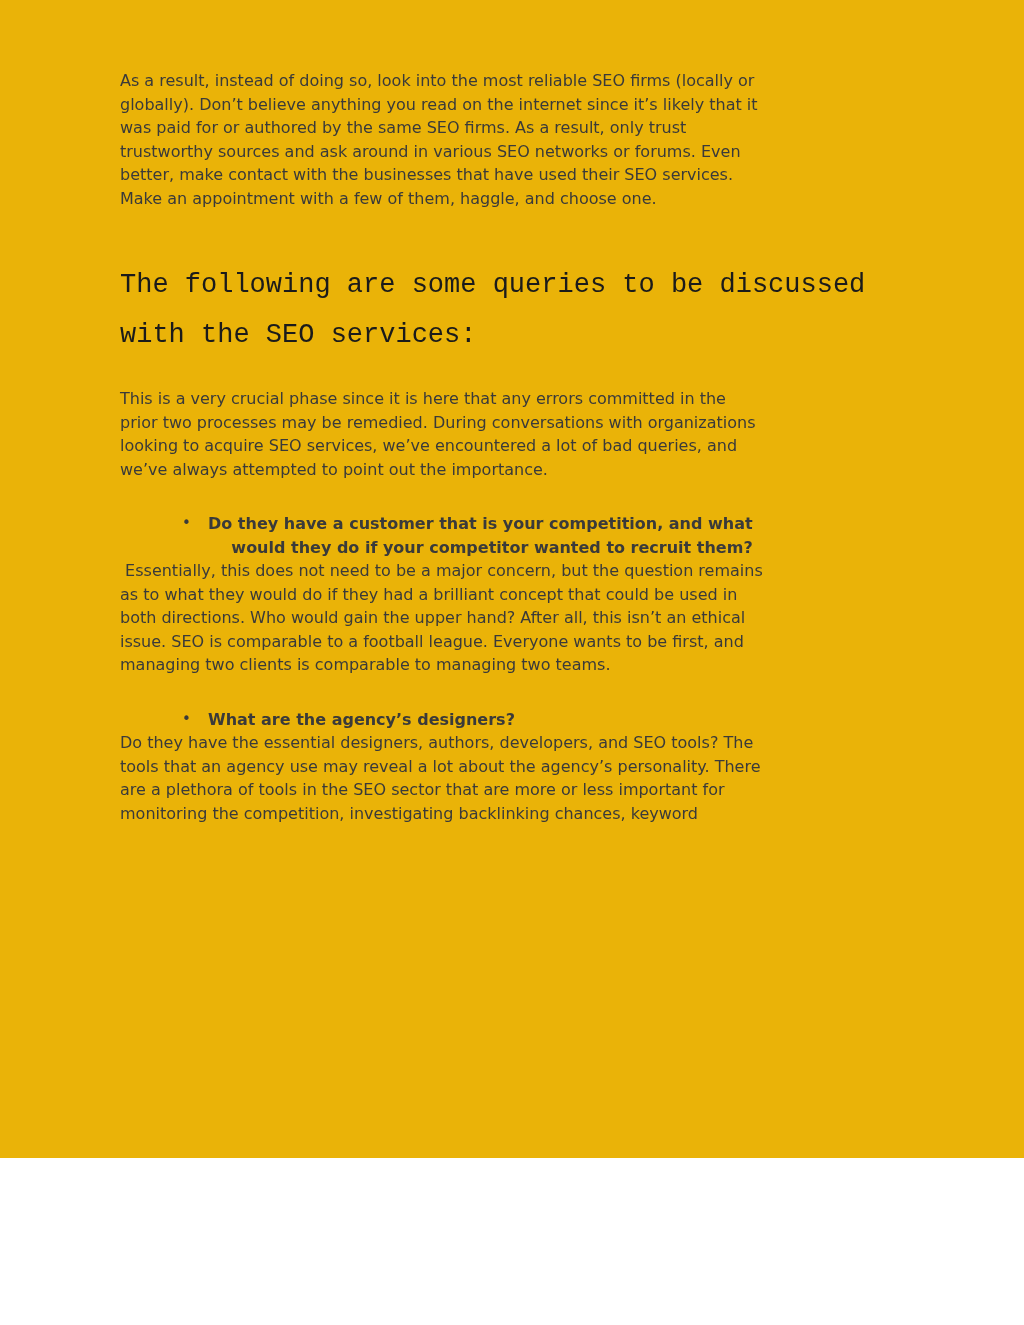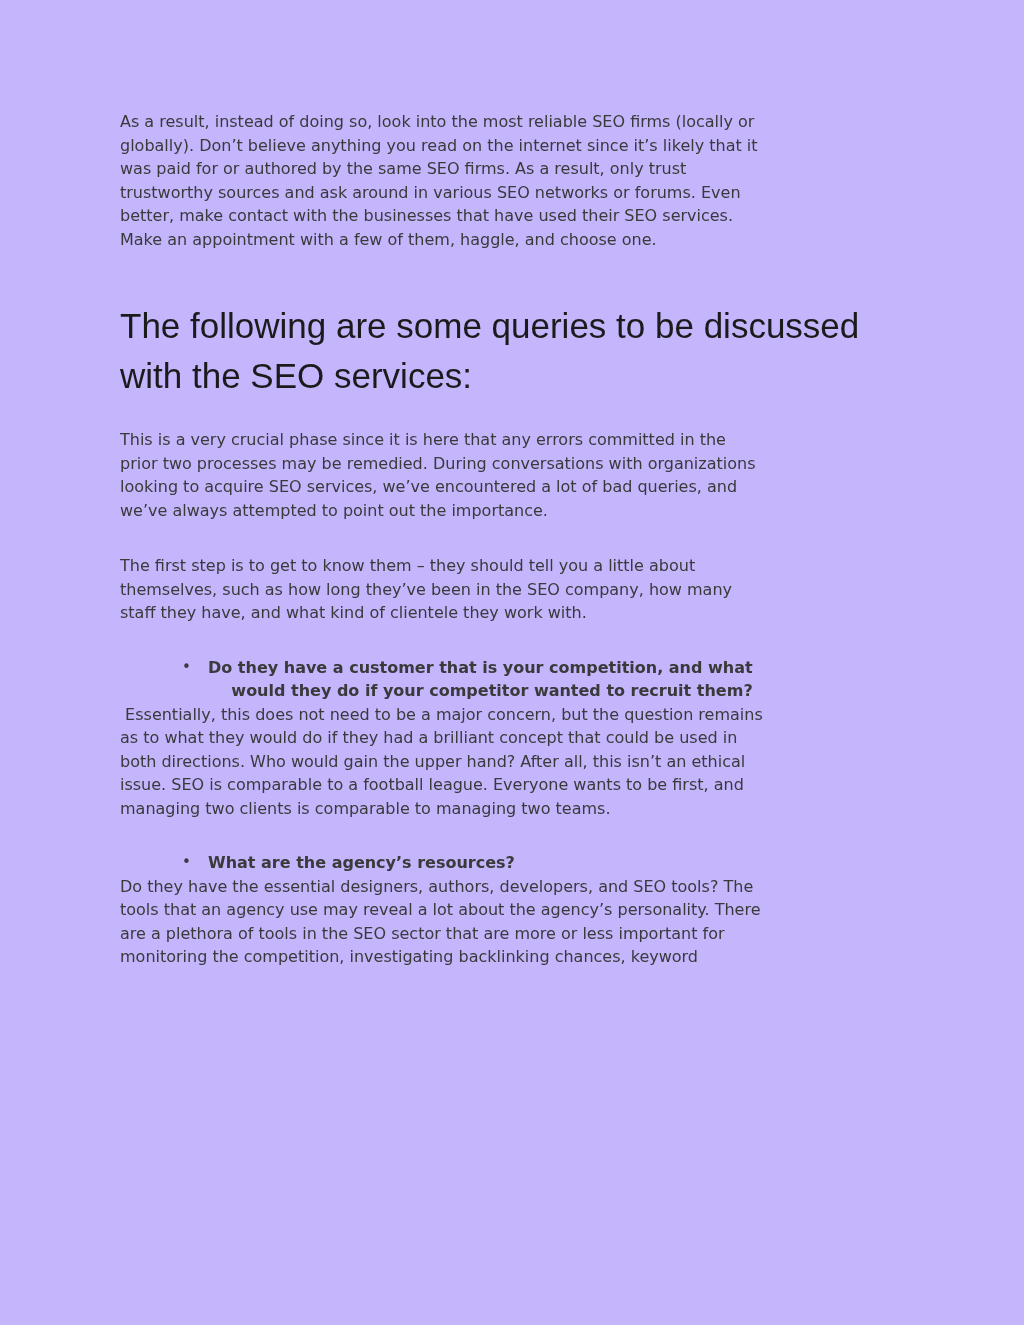--- a/index.html
+++ b/index.html
@@ -3,37 +3,37 @@
 <meta charset="utf-8">
 <style>
   html, body {
     margin: 0;
     padding: 0;
     background: #ffffff;
   }
   .page {
     position: relative;
     width: 1024px;
-    height: 1325px;
-    background: #c4b5fd;
+    height: 1158px;
+    background: #eab308;
     box-sizing: border-box;
-    padding: 110px 120px 0 120px;
+    padding: 69px 120px 0 120px;
     overflow: hidden;
   }
   .body-text {
     font-family: "DejaVu Sans", sans-serif;
     font-size: 16px;
     line-height: 23.5px;
     color: #3a3a3a;
     white-space: pre-wrap;
     margin: 0;
   }
   .section-heading {
-    font-family: Liberation Sans, sans-serif;
-    font-size: 35px;
+    font-family: Liberation Mono, monospace;
+    font-size: 27px;
     font-weight: 400;
     line-height: 50px;
     color: #1b1b1b;
     white-space: pre-wrap;
     margin: 50px 0 0 0;
   }
   .gap-after-heading { margin-top: 27px; }
   .gap            { margin-top: 32px; }
   .gap-bullet     { margin-top: 31px; }
   .bullet-item {
@@ -72,41 +72,38 @@
 Make an appointment with a few of them, haggle, and choose one.</p>
 
   <h1 class="section-heading">The following are some queries to be discussed
 with the SEO services:</h1>
 
   <p class="body-text gap-after-heading">This is a very crucial phase since it is here that any errors committed in the
 prior two processes may be remedied. During conversations with organizations
 looking to acquire SEO services, we’ve encountered a lot of bad queries, and
 we’ve always attempted to point out the importance.</p>
 
-  <p class="body-text gap">The first step is to get to know them – they should tell you a little about
-themselves, such as how long they’ve been in the SEO company, how many
-staff they have, and what kind of clientele they work with.</p>
 
 
 
   <div class="bullet-item gap-bullet">
     <span class="bullet-dot">•</span>
     <span class="bullet-question">Do they have a customer that is your competition, and what
 would they do if your competitor wanted to recruit them?</span>
   </div>
 
   <p class="body-text"> Essentially, this does not need to be a major concern, but the question remains
 as to what they would do if they had a brilliant concept that could be used in
 both directions. Who would gain the upper hand? After all, this isn’t an ethical
 issue. SEO is comparable to a football league. Everyone wants to be first, and
 managing two clients is comparable to managing two teams.</p>
 
   <div class="bullet-item gap-bullet">
     <span class="bullet-dot">•</span>
-    <span class="bullet-question">What are the agency’s resources?</span>
+    <span class="bullet-question">What are the agency’s designers?</span>
   </div>
 
   <p class="body-text">Do they have the essential designers, authors, developers, and SEO tools? The
 tools that an agency use may reveal a lot about the agency’s personality. There
 are a plethora of tools in the SEO sector that are more or less important for
 monitoring the competition, investigating backlinking chances, keyword</p>
 
 </div>
 
 </body></html>

